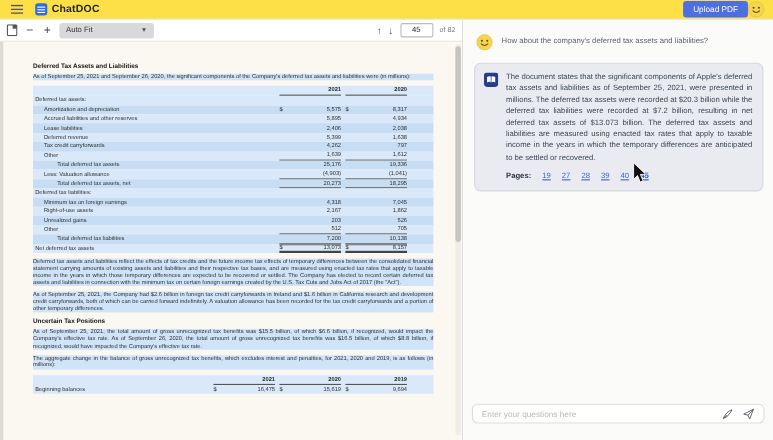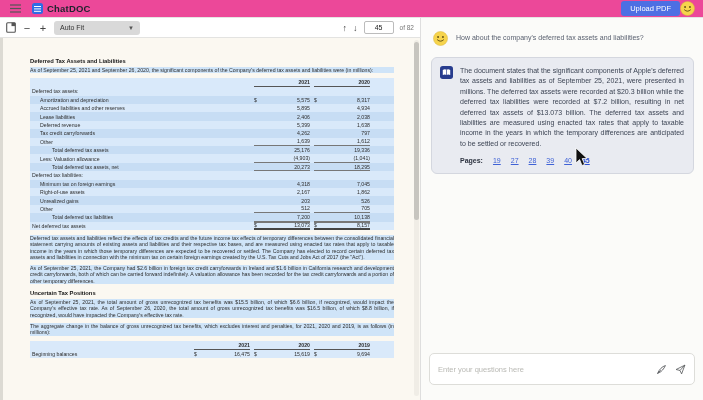--- a/index.html
+++ b/index.html
@@ -2,21 +2,21 @@
 <html><head>
 <meta charset="utf-8">
 <style>
   * { margin:0; padding:0; box-sizing:border-box; }
   html,body { width:703px; height:400px; overflow:hidden; }
   body { font-family:"Liberation Sans", sans-serif; background:#fff; position:relative; }
   .app { width:703px; height:400px; position:relative; background:#fff; }
 
   
   .topbar { height:18px; display:flex; align-items:center; justify-content:space-between;
-            background:#ec4899; border-bottom:1px solid #e5e5e3; padding:0 8px; }
+            background:#fde047; border-bottom:1px solid #e5e5e3; padding:0 8px; }
   .topbar-left { display:flex; align-items:center; gap:10px; }
   .menu-btn { width:14px; height:12px; display:flex; align-items:center; justify-content:center; cursor:pointer; }
   .logo { display:flex; align-items:center; gap:4px; }
   .logo-mark { width:11px; height:11px; background:#2f6ce4; border-radius:2.5px; position:relative; }
   .logo-mark:before { content:""; position:absolute; left:2px; top:3px; width:7px; height:1.2px; background:#fff; box-shadow:0 2.4px 0 #fff, 0 4.8px 0 #fff; }
   .logo-text { font-size:9.5px; font-weight:bold; color:#20242e; letter-spacing:.2px; }
   .topbar-right { display:flex; align-items:center; }
   .upload-btn { background:#4d6fe3; color:#fff; font-size:7.5px; border:none; border-radius:3px;
                 padding:3px 9px; font-family:"Liberation Sans",sans-serif; cursor:pointer; }
   .avatar { width:15px; height:15px; display:block; cursor:pointer; }
@@ -73,21 +73,21 @@
   .msg-user p { font-size:7px; color:#5a6170; line-height:10px; padding-top:2px; }
   .answer-card { background:#e9ebf1; border:1px solid #d4d7df; border-radius:6px; padding:8px 9px 9px 8px;
                  display:flex; gap:7px; align-items:flex-start; }
   .answer-body { flex:1; }
   .answer-body p { font-size:7px; color:#3c4454; line-height:10.4px; text-align:justify; }
   .pages-row { margin-top:8px; display:flex; align-items:center; gap:10px; font-size:7px; }
   .pages-label { font-weight:bold; color:#2d3340; }
   .page-link { color:#3f62d6; text-decoration:underline; cursor:pointer; }
   .page-link.active { font-weight:bold; color:#2b4fd0; }
 
-  .chat-input-wrap { position:absolute; left:8px; right:8px; bottom:15px; height:32px; background:#fff;
+  .chat-input-wrap { position:absolute; left:8px; right:8px; bottom:15px; height:18px; background:#fff;
                      border:1px solid #ddddd9; border-radius:5px; display:flex; align-items:center; padding:8px 8px; gap:8px; }
   .chat-input { flex:1; border:none; outline:none; font-size:7.5px; color:#333; background:transparent;
                 font-family:"Liberation Sans",sans-serif; }
   .chat-input::placeholder { color:#b9b9b4; }
   .input-icon { width:11px; height:11px; cursor:pointer; flex:0 0 auto; }
 
   .cursor { position:absolute; left:575px; top:147px; width:14px; height:20px; pointer-events:none; z-index:50; }
 </style>
 </head>
 <body>

